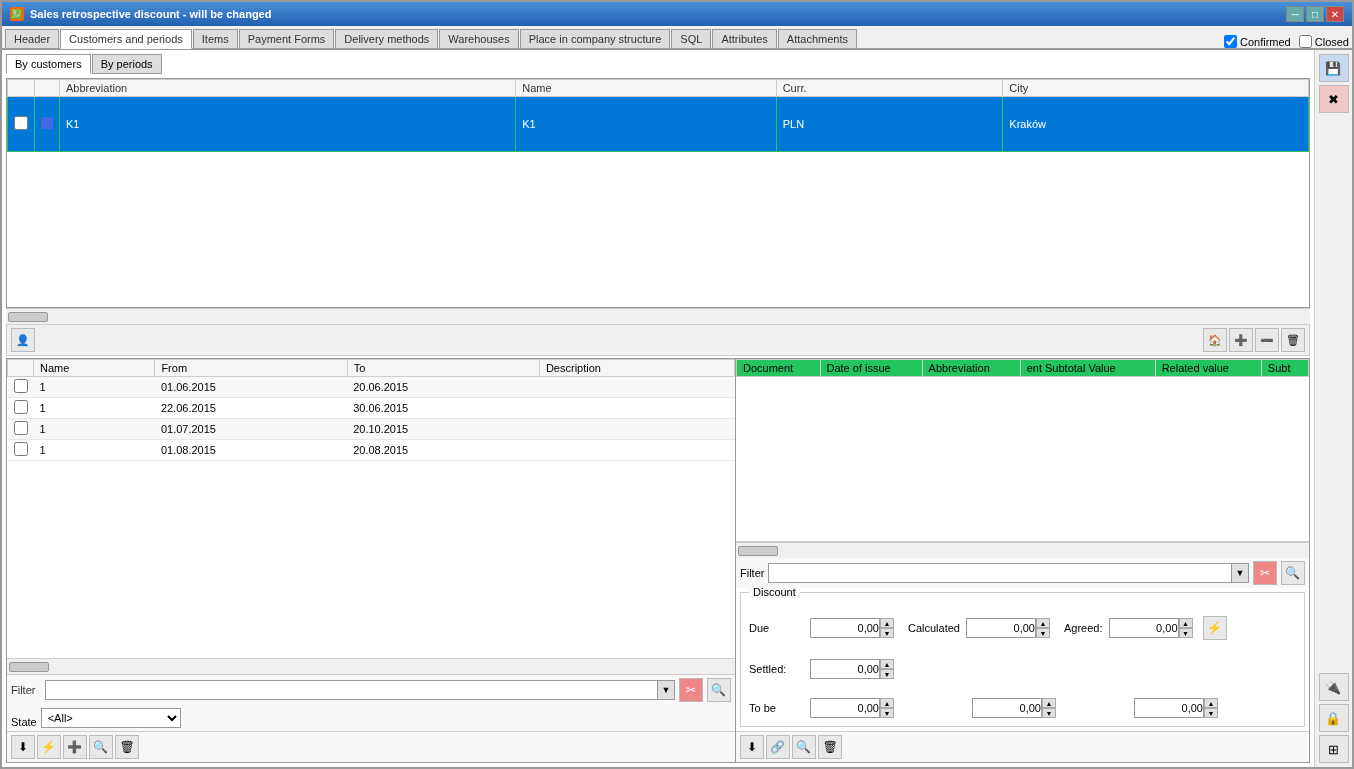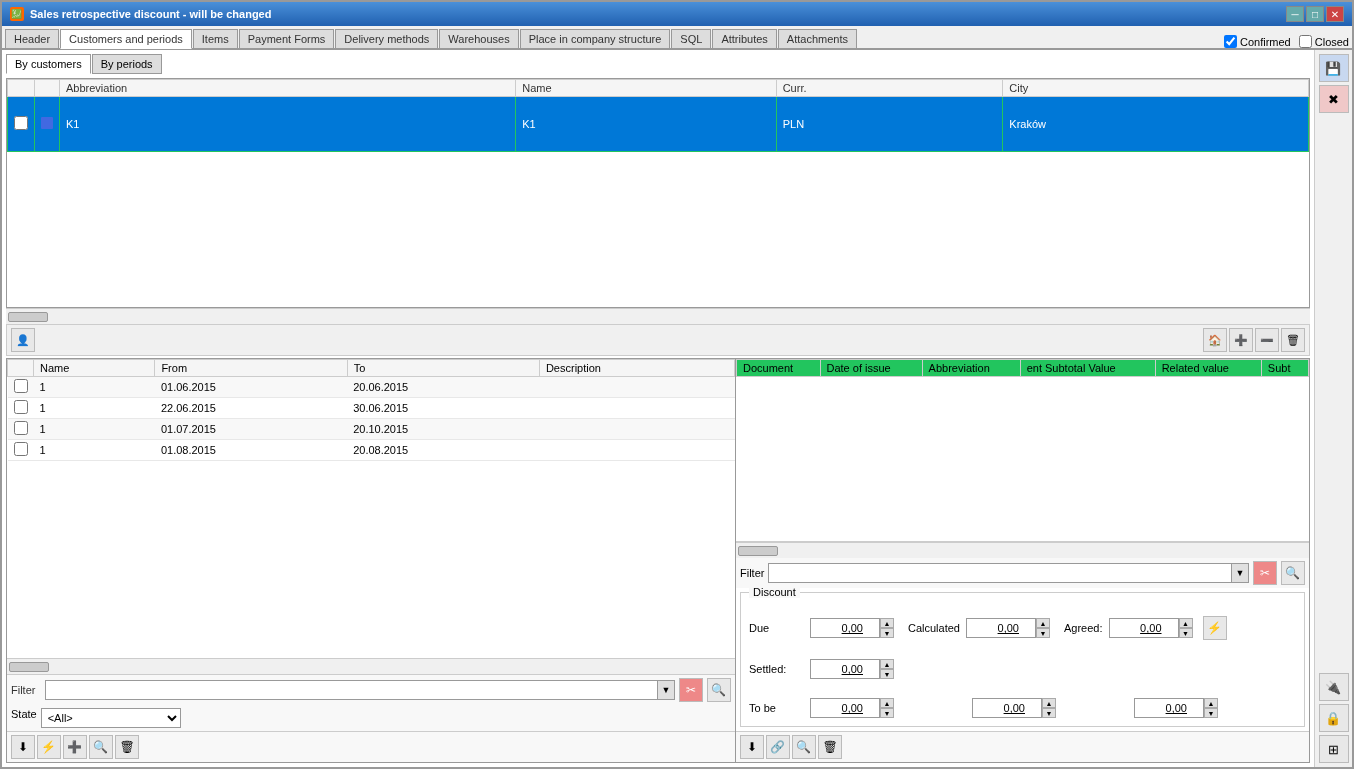--- a/index.html
+++ b/index.html
@@ -50,21 +50,21 @@
     .lower-table { width: 100%; border-collapse: collapse; }
     .lower-table thead th { background: #f5f5f5; border: 1px solid #ccc; padding: 2px 6px; text-align: left; font-weight: normal; }
     .lower-table tbody td { border-bottom: 1px solid #e8e8e8; padding: 2px 6px; }
     .lower-table tbody tr:nth-child(odd) { background: #f8f8f8; }
 
     .filter-bar { display: flex; align-items: center; gap: 4px; padding: 3px 4px; border-top: 1px solid #ccc; background: #f8f8f8; }
     .filter-label { min-width: 30px; color: #333; }
     .filter-input { flex: 1; height: 20px; border: 1px solid #999; padding: 1px 4px; background: white; }
     .filter-dropdown { height: 20px; border: 1px solid #999; background: white; padding: 1px 2px; width: 140px; }
 
-    .state-bar { display: flex; align-items: flex-start; gap: 4px; padding: 3px 4px; background: #f8f8f8; }
+    .state-bar { display: flex; align-items: flex-end; gap: 4px; padding: 3px 4px; background: #f8f8f8; }
     .period-bar { display: flex; align-items: center; gap: 4px; padding: 3px 4px; border-top: 1px solid #eee; background: #f8f8f8; }
 
     .date-input { width: 80px; height: 20px; border: 1px solid #999; padding: 1px 4px; background: white; }
     .spinner { display: flex; flex-direction: column; }
     .spin-btn { width: 14px; height: 10px; background: #e0e0e0; border: 1px solid #aaa; font-size: 7px; cursor: pointer; display: flex; align-items: center; justify-content: center; line-height: 1; }
 
     .date-with-spinner { display: flex; align-items: center; }
 
     .bottom-toolbar { display: flex; align-items: center; gap: 2px; padding: 3px 4px; border-top: 1px solid #ccc; background: #f8f8f8; }
 
@@ -73,21 +73,21 @@
     .right-table thead th { background: #22c55e; border: 1px solid #ccc; padding: 2px 6px; text-align: left; font-weight: normal; }
 
     .right-filter-bar { display: flex; align-items: center; gap: 4px; padding: 3px 4px; background: #f8f8f8; }
 
     .discount-section { border: 1px solid #ccc; margin: 4px; padding: 4px 8px 8px; position: relative; }
     .discount-legend { position: absolute; top: -7px; left: 8px; background: #f8f8f8; padding: 0 4px; font-weight: normal; }
 
     .discount-row { display: flex; align-items: center; gap: 6px; margin-top: 19px; }
     .discount-label { min-width: 55px; text-align: left; }
     .discount-field { display: flex; align-items: center; }
-    .num-input { width: 70px; height: 20px; border: 1px solid #999; text-align: right; padding: 1px 16px; background: white; text-decoration: underline; }
+    .num-input { width: 70px; height: 20px; border: 1px solid #999; text-align: right; padding: 1px 0; background: white; }
 
     .right-toolbar { display: flex; align-items: center; gap: 2px; padding: 3px 4px; background: #f8f8f8; border-top: 1px solid #ccc; }
 
     .side-panel { width: 38px; background: #f0f0f0; border-left: 1px solid #ccc; display: flex; flex-direction: column; align-items: center; padding: 4px 0; gap: 3px; }
     .side-btn { width: 30px; height: 28px; background: #e8e8e8; border: 1px solid #bbb; cursor: pointer; display: flex; align-items: center; justify-content: center; font-size: 13px; }
     .side-btn.save { background: #c8d8f0; }
     .side-btn.cancel { background: #f0c8c8; }
 
     .combo-wrapper { display: flex; align-items: center; }
     .combo-input { flex: 1; height: 20px; border: 1px solid #999; border-right: none; padding: 1px 4px; }

